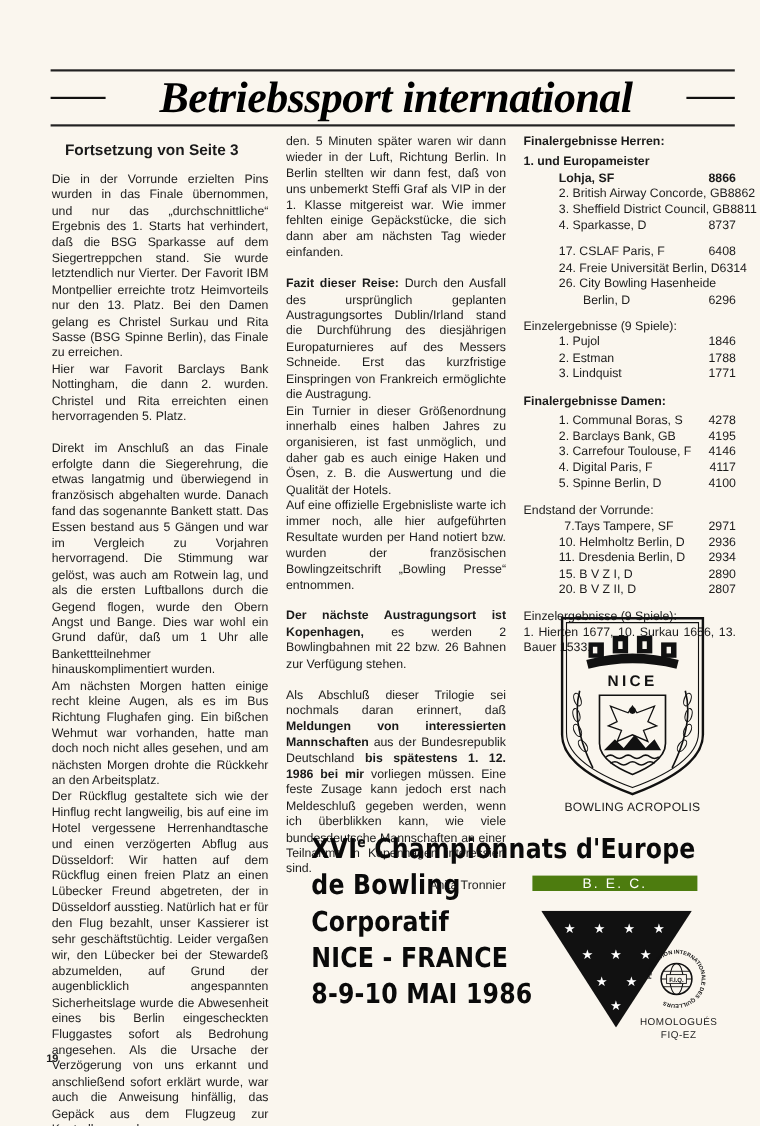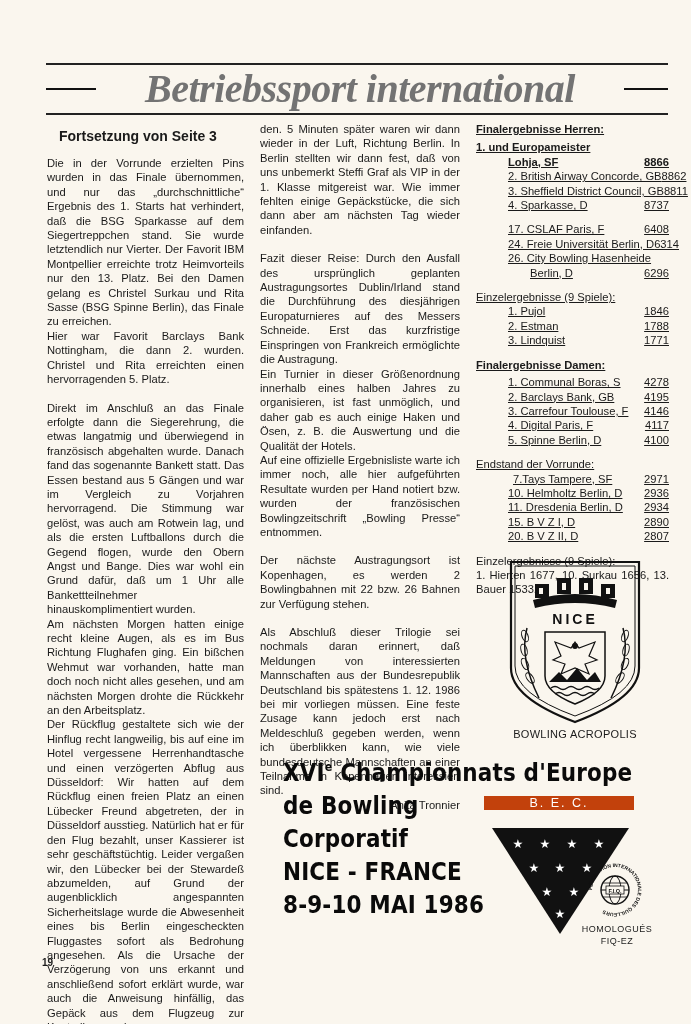--- a/index.html
+++ b/index.html
@@ -15,52 +15,52 @@
   .rule.top { top: 63px; }
   .rule.bottom { top: 113px; }
   .masthead {
     position: absolute; left: 46px; top: 66px; width: 622px; height: 46px;
     display: flex; align-items: center; justify-content: space-between;
   }
   .masthead .dash { display: inline-block; width: 50px; height: 2px; background: #111; }
   .masthead .dash.r { width: 44px; }
   .masthead h1 {
     margin: 0; font-family: "Liberation Serif", serif; font-style: italic; font-weight: bold;
-    font-size: 40px; letter-spacing: -0.5px; line-height: 46px; white-space: nowrap; color: #737373;
+    font-size: 40px; letter-spacing: -0.5px; line-height: 46px; white-space: nowrap; color: #000000;
   }
   .col { position: absolute; font-size: 11.2px; line-height: 14.4px; text-align: justify; }
   .col p { margin: 0; }
   .col p.gap { margin-top: 14px; }
   .c1 { left: 47px; top: 127px; width: 197px; }
   .c2 { left: 260px; top: 122px; width: 200px; }
   .c3 { left: 476px; top: 122px; width: 193px; }
   .subhead { font-weight: bold; font-size: 14px; line-height: 18px; margin: 0 0 11px 12px; text-align: left; }
-  b { font-weight: normal; }
+  b { font-weight: bold; }
   .sig { text-align: right; margin-top: 0; }
   .res-head { font-weight: bold; margin: 0; text-align: left; }
   .res-row { display: flex; justify-content: space-between; padding-left: 32px; }
   .res-row .n { white-space: nowrap; }
   .res-row.bold { font-weight: bold; }
-  .res-block { margin-bottom: 10px; text-decoration: underline; }
+  .res-block { margin-bottom: 10px; }
   .res-note { text-align: left; }
   .indent { padding-left: 14px; }
   .indent2 { padding-left: 5px; }
 
   .crest-wrap { position: absolute; left: 505px; top: 558px; width: 140px; height: 190px; }
   .crest-label { position: absolute; left: 0; top: 170px; width: 140px; text-align: center;
     font-weight: normal; font-size: 11px; letter-spacing: 0.3px; }
 
   .champ {
     position: absolute; left: 283px; top: 750px;
     font-family: "DejaVu Sans", sans-serif; font-weight: bold;
     font-size: 25px; line-height: 33px; color: #0a0a0a; letter-spacing: 0.2px;
     transform: scaleX(0.86); transform-origin: left top;
   }
   .champ sup { font-size: 13px; vertical-align: 10px; }
-  .bec-bar { position: absolute; left: 484px; top: 796px; width: 150px; height: 14px; background: #c2410c;
+  .bec-bar { position: absolute; left: 484px; top: 796px; width: 150px; height: 14px; background: #4d7c0f;
     color: #fff; font-size: 12.5px; display: flex; align-items: center; justify-content: center; letter-spacing: 2px; }
   .bec-tri { position: absolute; left: 492px; top: 828px; width: 137px; height: 106px; }
   .fiq { position: absolute; left: 585px; top: 860px; width: 60px; height: 60px; }
   .homolog { position: absolute; left: 567px; top: 923px; width: 100px; text-align: center;
     font-size: 9px; line-height: 12px; letter-spacing: 0.5px; }
   .pageno { position: absolute; left: 42px; top: 957px; font-size: 10px; font-weight: bold; }
 </style>
 </head>
 <body>
 

